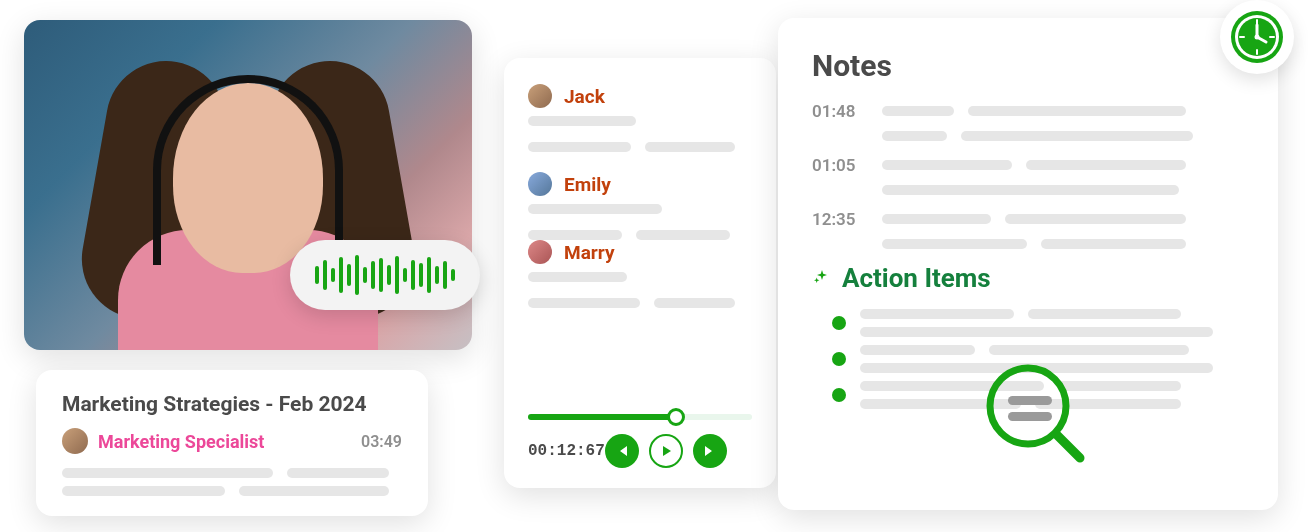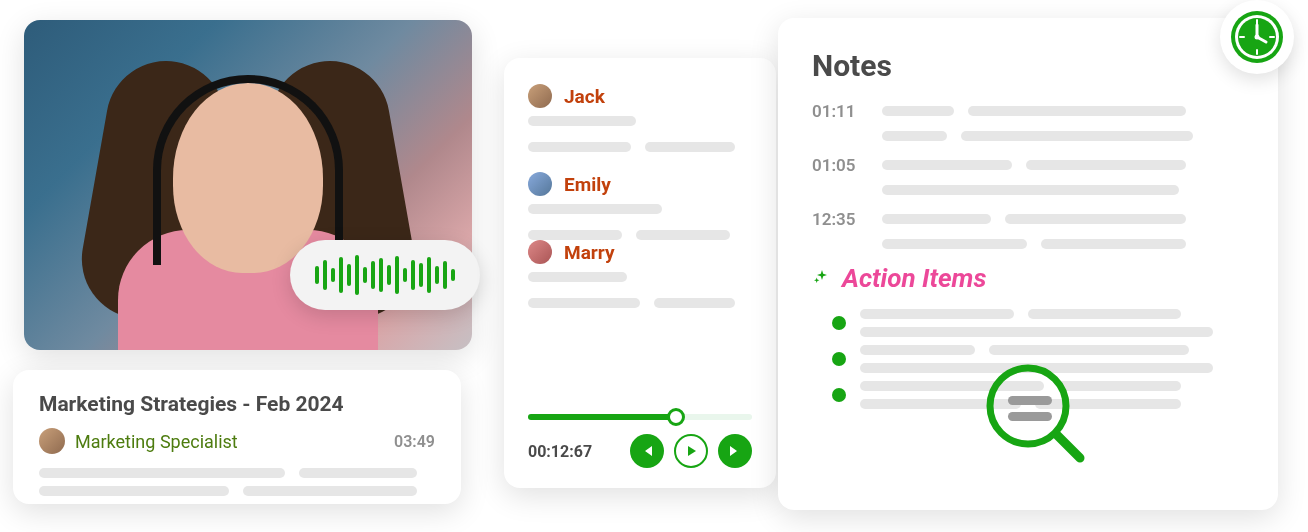--- a/index.html
+++ b/index.html
@@ -85,44 +85,44 @@
   }
   .wave-bubble span{
     display:block;
     width:4px;
     background:#18a513;
     border-radius:2px;
   }
 
   
   .meeting-card{
-    left:13px;
+    left:36px;
     top:370px;
-    width:448px;
-    padding:22px 26px 8px;
+    width:392px;
+    padding:22px 26px 20px;
   }
   .meeting-title{
     font-size:21px;
     font-weight:700;
     color:#4a4a4a;
     margin-bottom:12px;
   }
   .meeting-row{
     display:flex;
     align-items:center;
     gap:10px;
     margin-bottom:14px;
   }
   .avatar{
     width:26px;height:26px;border-radius:50%;
     background:linear-gradient(135deg,#c9a07a,#8f6a4f);
     flex-shrink:0;
   }
   .role{
-    font-size:18px;font-weight:400;color:#4d7c0f;flex:1;
+    font-size:18px;font-weight:700;color:#ec4899;flex:1;
   }
   .ts{
     font-size:16px;font-weight:600;color:#8f8f8f;
   }
   .skeleton-row{display:flex;gap:14px;margin-top:8px;}
   .sk{height:10px;border-radius:5px;background:#e6e6e6;}
 
   
   .transcript-card{
     left:504px;
@@ -146,21 +146,21 @@
   .track-fill{
     position:absolute;left:0;top:0;height:100%;width:66%;
     background:#17a513;border-radius:3px;
   }
   .track-knob{
     position:absolute;left:66%;top:50%;
     width:18px;height:18px;border-radius:50%;
     background:#fff;border:3px solid #17a513;
     transform:translate(-50%,-50%);
   }
-  .player-row{display:flex;align-items:center;justify-content:space-between;}
+  .player-row{display:flex;align-items:center;font-family:Liberation Mono, monospace;}
   .elapsed{font-size:16px;font-weight:700;color:#4a4a4a;}
   .controls{display:flex;gap:10px;}
   .ctrl-btn{
     width:34px;height:34px;border-radius:50%;
     display:flex;align-items:center;justify-content:center;
     cursor:pointer;
   }
   .ctrl-btn.solid{background:#17a513;}
   .ctrl-btn.outline{border:2px solid #17a513;background:#fff;}
   .ctrl-btn svg{display:block;}
@@ -173,21 +173,21 @@
     height:492px;
     padding:30px 34px 12px;
   }
   .notes-title{font-size:30px;font-weight:700;color:#4a4a4a;margin-bottom:18px;}
   .note-line{display:flex;gap:24px;margin-bottom:10px;align-items:center;}
   .note-ts{font-size:17px;font-weight:600;color:#8f8f8f;width:46px;flex-shrink:0;}
   .note-sk-col{flex:1;display:flex;gap:14px;}
   .note-indent{margin-left:70px;display:flex;gap:14px;margin-bottom:14px;}
 
   .ai-title-row{display:flex;align-items:center;gap:10px;margin:10px 0 16px;}
-  .ai-title{font-size:26px;font-weight:700;color:#ec4899;font-style:italic;}
+  .ai-title{font-size:26px;font-weight:700;color:#15803d;}
   .action-item{display:flex;align-items:center;gap:14px;margin-bottom:8px;margin-left:20px;}
   .dot{width:14px;height:14px;border-radius:50%;background:#17a513;flex-shrink:0;}
   .action-sk-col{flex:1;display:flex;flex-direction:column;gap:8px;}
   .action-sk-row{display:flex;gap:14px;}
 
   .magnifier{
     position:absolute;
     right:190px;
     bottom:40px;
     width:110px;height:110px;
@@ -317,21 +317,21 @@
         </div>
       </div>
     </div>
   </div>
 </div>
 
 <div class="card notes-card">
   <div class="notes-title">Notes</div>
 
   <div class="note-line">
-    <div class="note-ts">01:11</div>
+    <div class="note-ts">01:48</div>
     <div class="note-sk-col">
         <div class="sk" style="width:20%"></div>
         <div class="sk" style="width:60%"></div>
       </div>
   </div>
   <div class="note-indent">
       <div class="sk" style="width:18%"></div>
       <div class="sk" style="width:64%"></div>
     </div>
 

